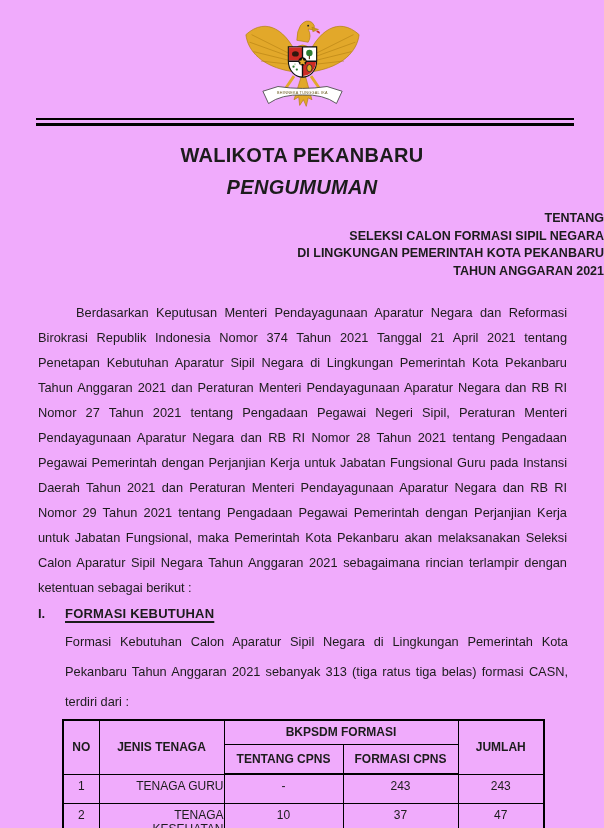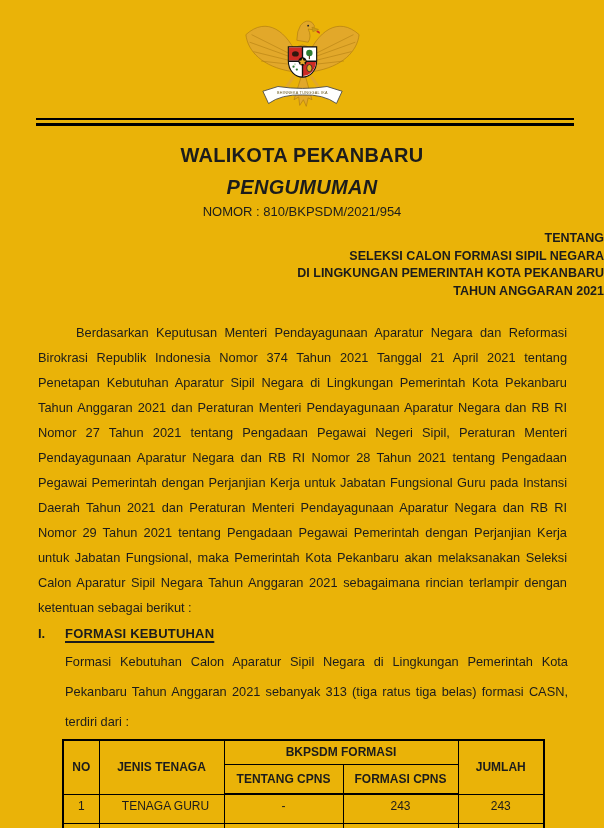--- a/index.html
+++ b/index.html
@@ -6,21 +6,21 @@
     --emblem-gold:#E2A82A;
     --emblem-gold-dark:#B07D10;
     --emblem-red:#CE2B25;
     --emblem-green:#2E7D32;
     --text:#1C1C1C;
     --line:#000000;
   }
   *{box-sizing:border-box;}
   html,body{margin:0;padding:0;background:#ffffff;}
   .page{
-    width:604px;height:828px;margin:0 auto;background:#eab308;
+    width:604px;height:828px;margin:0 auto;background:#f0abfc;
     font-family:"Liberation Sans",sans-serif;color:var(--text);
     overflow:hidden;position:relative;
   }
   .emblem{width:127px;height:100px;margin:12px auto 0;}
   .emblem svg{display:block;width:100%;height:100%;}
   .g-gold{fill:var(--emblem-gold);stroke:var(--emblem-gold-dark);stroke-width:.7;}
   .g-gold-line{stroke:var(--emblem-gold-dark);stroke-width:.6;fill:none;}
   .g-red{fill:var(--emblem-red);}
   .g-green{fill:var(--emblem-green);}
   .rule{
@@ -49,21 +49,21 @@
     margin:2px 0 0 62px;width:481px;border-collapse:collapse;table-layout:fixed;
     font-size:12px;border:2.5px solid var(--line);
   }
   .formasi th,.formasi td{border:1.5px solid var(--line);padding:0;}
   .formasi thead th{font-weight:bold;text-align:center;vertical-align:middle;line-height:14px;}
   .formasi thead tr.h1{height:24px;}
   .formasi thead tr.h2{height:30px;}
   .formasi thead tr.h2 th{border-bottom:2.5px solid var(--line);}
   .formasi tbody tr{height:29px;}
   .formasi td{vertical-align:top;padding-top:4px;text-align:center;}
-  .formasi td.name{text-align:center;padding-left:8px;}
+  .formasi td.name{text-align:right;padding-left:8px;}
   .motto-text{font-size:4px;fill:#6b5a1e;letter-spacing:.3px;font-family:"Liberation Sans",sans-serif;}
 </style>
 </head>
 <body>
 
 <div class="page">
 
   <div class="emblem">
     <svg viewBox="0 0 132 106" xmlns="http://www.w3.org/2000/svg">
 
@@ -106,21 +106,20 @@
 
       <path d="M24 84 L40 79 Q66 83 92 79 L108 84 L102 97 Q88 87 66 88 Q44 87 30 97 Z" fill="#ffffff" stroke="#444" stroke-width=".9"></path>
       <text class="motto-text" x="66" y="86.5" text-anchor="middle">BHINNEKA TUNGGAL IKA</text>
     </svg>
   </div>
 
   <div class="rule"></div>
 
   <div class="title-issuer">WALIKOTA PEKANBARU</div>
   <div class="title-doctype">PENGUMUMAN</div>
-  <div class="nomor">NOMOR : 810/BKPSDM/2021/954</div>
 
   <div class="subject">
     <div>TENTANG</div>
     <div>SELEKSI CALON FORMASI SIPIL NEGARA</div>
     <div>DI LINGKUNGAN PEMERINTAH KOTA PEKANBARU</div>
     <div>TAHUN ANGGARAN 2021</div>
   </div>
 
   <p class="opening">Berdasarkan Keputusan Menteri Pendayagunaan Aparatur Negara dan Reformasi Birokrasi Republik Indonesia Nomor 374 Tahun 2021 Tanggal 21 April 2021 tentang Penetapan Kebutuhan Aparatur Sipil Negara di Lingkungan Pemerintah Kota Pekanbaru Tahun Anggaran 2021 dan Peraturan Menteri Pendayagunaan Aparatur Negara dan RB RI Nomor 27 Tahun 2021 tentang Pengadaan Pegawai Negeri Sipil, Peraturan Menteri Pendayagunaan Aparatur Negara dan RB RI Nomor 28 Tahun 2021 tentang Pengadaan Pegawai Pemerintah dengan Perjanjian Kerja untuk Jabatan Fungsional Guru pada Instansi Daerah Tahun 2021 dan Peraturan Menteri Pendayagunaan Aparatur Negara dan RB RI Nomor 29 Tahun 2021 tentang Pengadaan Pegawai Pemerintah dengan Perjanjian Kerja untuk Jabatan Fungsional, maka Pemerintah Kota Pekanbaru akan melaksanakan Seleksi Calon Aparatur Sipil Negara Tahun Anggaran 2021 sebagaimana rincian terlampir dengan ketentuan sebagai berikut :</p>
 

